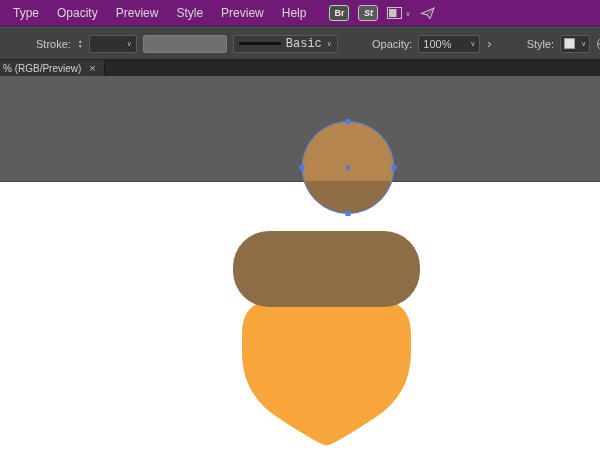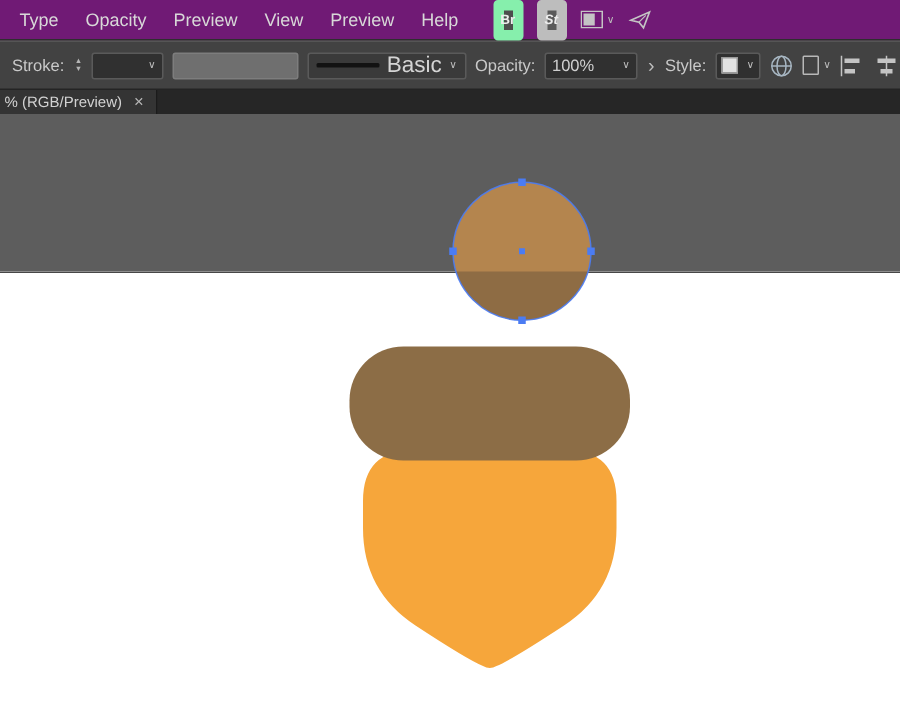--- a/index.html
+++ b/index.html
@@ -11,46 +11,46 @@
   }
   
   .menubar{
     height:27px;background:#701a75;display:flex;align-items:center;
     padding:0 4px;color:#d8d8d8;font-size:12px;
     border-bottom:1px solid #2e2e2e;box-sizing:border-box;
   }
   .menu-item{padding:2px 9px;cursor:default;white-space:nowrap;}
   .mb-icons{display:flex;align-items:center;margin-left:14px;gap:9px;}
   .badge{
-    width:20px;height:27px;border:7px solid #86efac;border-radius:3px;
+    width:20px;height:16px;border:1px solid #86efac;border-radius:3px;
     font-size:9px;font-weight:bold;display:flex;align-items:center;justify-content:center;
     color:#ececec;background:#4d4d4d;box-sizing:border-box;
   }
   .badge.st{border-color:#bdbdbd;background:#5a5a5a;font-style:italic;}
   .iconbtn{display:flex;align-items:center;gap:3px;}
   .chev{font-size:7px;color:#bdbdbd;line-height:1;}
   
   .controlbar{
     height:33px;background:#424242;display:flex;align-items:center;
     padding:0 8px;gap:6px;font-size:11px;color:#cfcfcf;
     border-top:1px solid #555;border-bottom:1px solid #242424;
     box-sizing:border-box;overflow:hidden;white-space:nowrap;
   }
   .controlbar > *{flex-shrink:0;}
-  .lbl{color:#c9c9c9;}
+  .lbl{color:#c9c9c9;margin-left:28px;}
   .stepper{display:flex;flex-direction:column;color:#b5b5b5;font-size:5px;line-height:5px;margin-left:1px;}
   .dd{
     height:18px;background:#303030;border:1px solid #5a5a5a;border-radius:2px;
     display:flex;align-items:center;box-sizing:border-box;
   }
   .weight-dd{width:48px;justify-content:flex-end;padding-right:4px;}
   .disabled-box{width:84px;height:18px;background:#6f6f6f;border:1px solid #7d7d7d;border-radius:2px;box-sizing:border-box;}
   .brush-dd{background:#3a3a3a;padding:0 5px;gap:5px;}
   .brush-line{width:42px;height:3px;background:#121212;border-radius:1px;}
-  .brush-label{font-size:15px;color:#d4d4d4;}
+  .brush-label{font-size:12px;color:#d4d4d4;font-family:Liberation Mono, monospace;}
   .opacity-dd{width:62px;padding:0 4px;justify-content:space-between;}
   .chev-right{font-size:13px;color:#bdbdbd;line-height:1;padding:0 1px;}
   .style-dd{width:30px;padding:0 3px;gap:3px;justify-content:space-between;}
   .swatch{width:11px;height:11px;background:#e2e2e2;border:1px solid #9a9a9a;box-sizing:border-box;}
   .doc-icon{width:11px;height:13px;border:1px solid #b8b8b8;border-radius:1px;box-sizing:border-box;}
   .align-group{margin-left:auto;display:flex;gap:7px;align-items:center;}
   
   .tabbar{
     height:16px;background:#262626;display:flex;align-items:stretch;
     font-size:10px;color:#d2d2d2;
@@ -64,21 +64,21 @@
   .canvas{position:relative;width:600px;height:392px;background:#ffffff;}
   .canvas svg{display:block;}
 </style>
 </head>
 <body>
 
 <div class="menubar">
   <span class="menu-item">Type</span>
   <span class="menu-item">Opacity</span>
   <span class="menu-item">Preview</span>
-  <span class="menu-item">View</span>
+  <span class="menu-item">Style</span>
   <span class="menu-item">Preview</span>
   <span class="menu-item">Help</span>
 
   <span class="mb-icons">
     <span class="badge">Br</span>
     <span class="badge st">St</span>
     <span class="iconbtn">
       <svg width="15" height="12">
         <rect x="0.5" y="0.5" width="14" height="11" fill="none" stroke="#c4c4c4"></rect>
         <rect x="2" y="2" width="7.5" height="8" fill="#c4c4c4"></rect>

